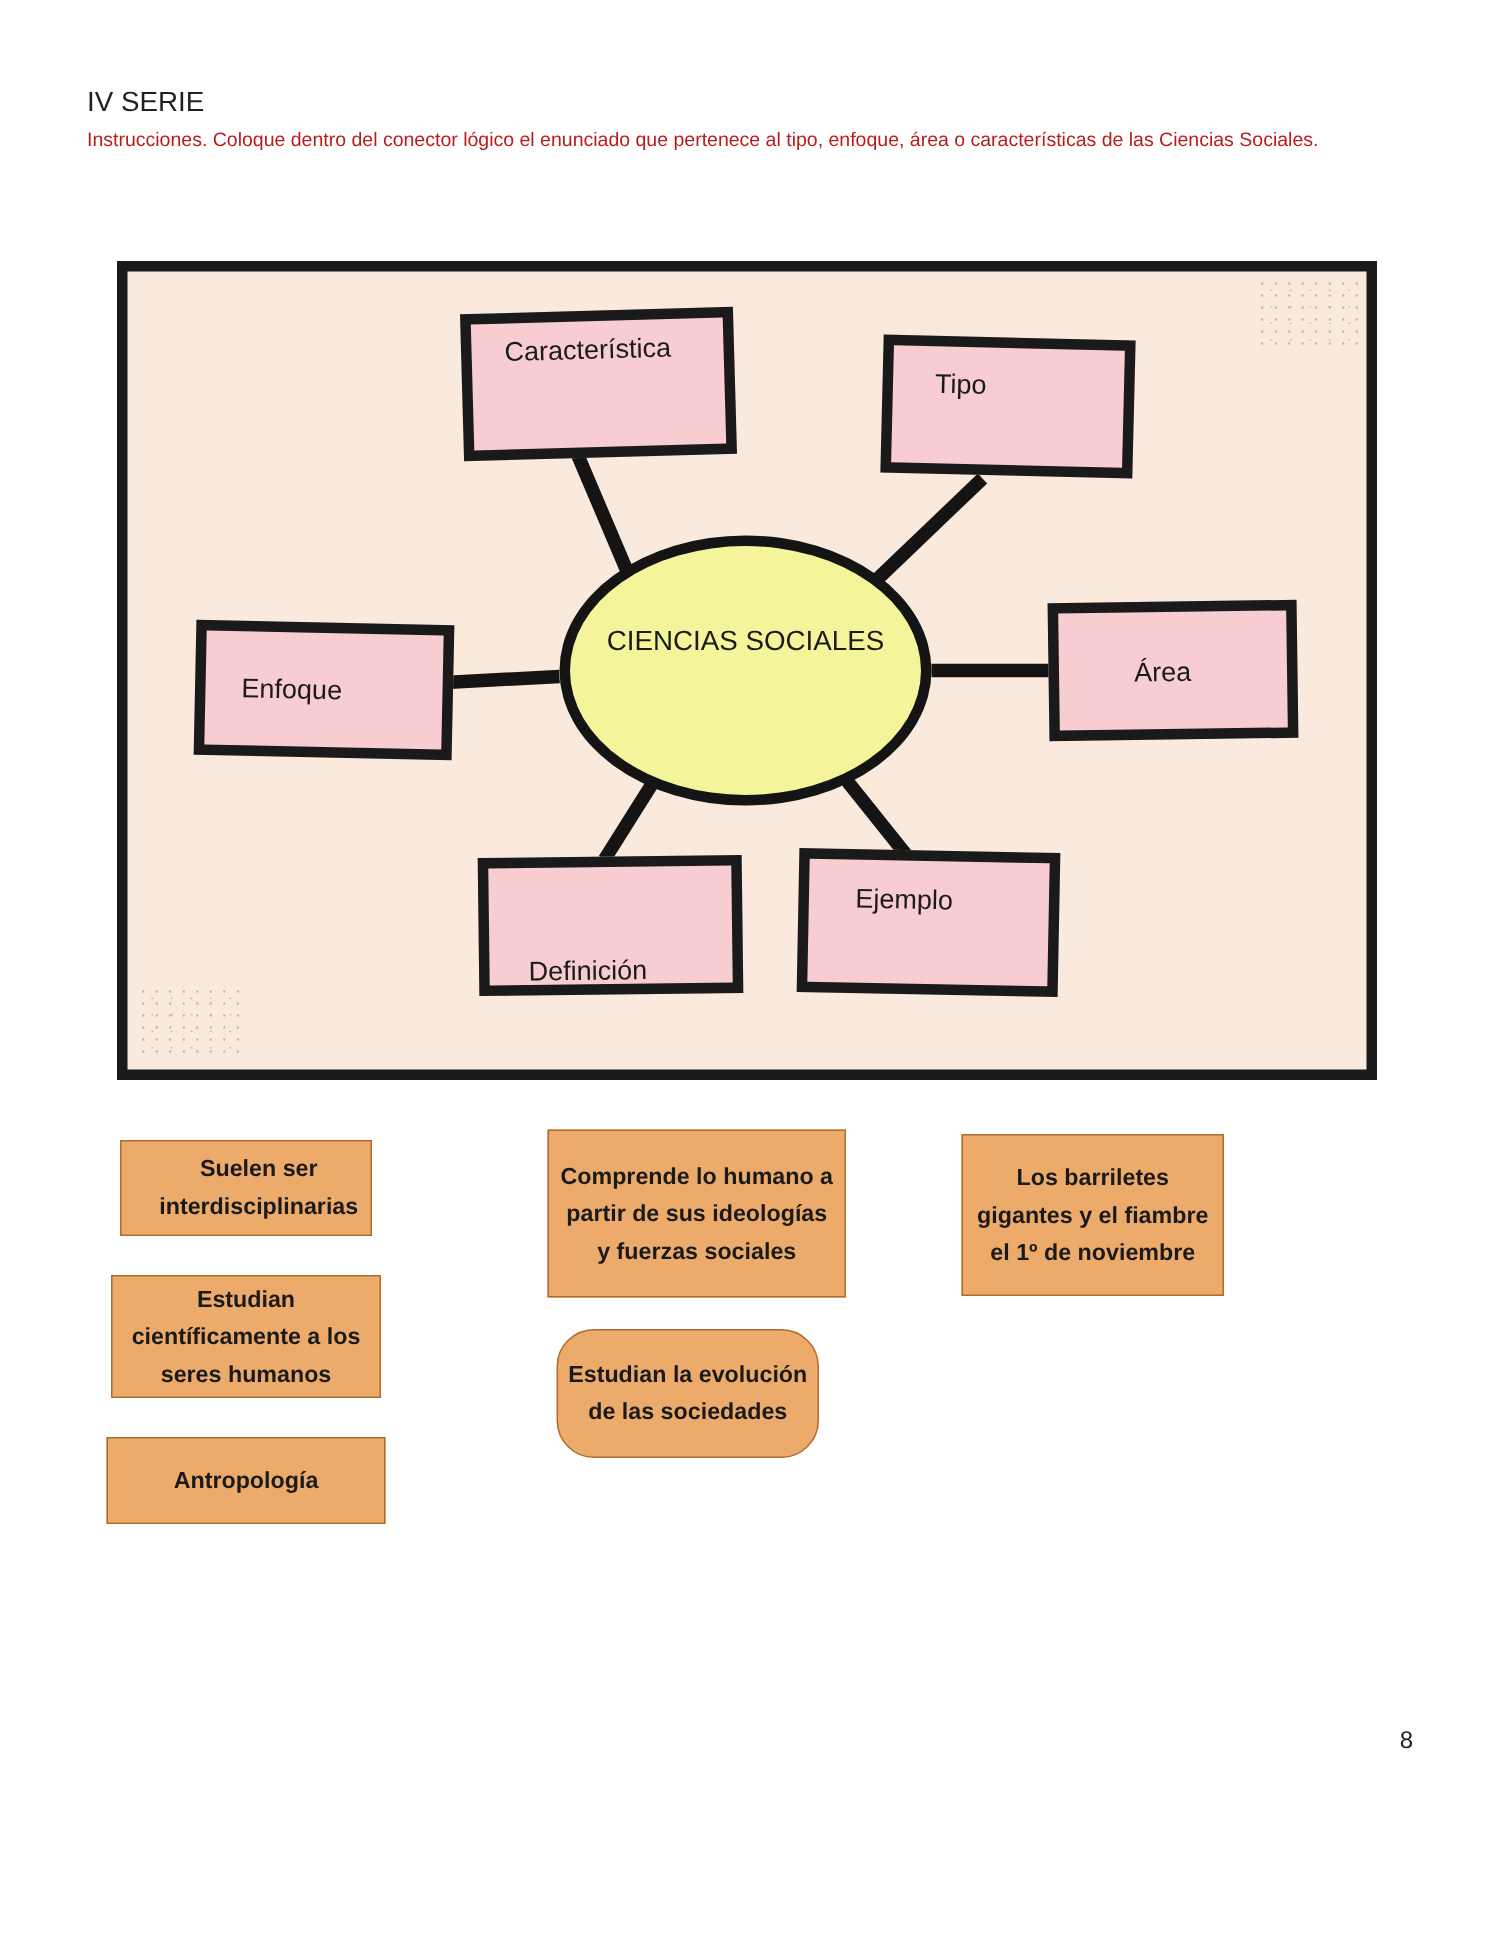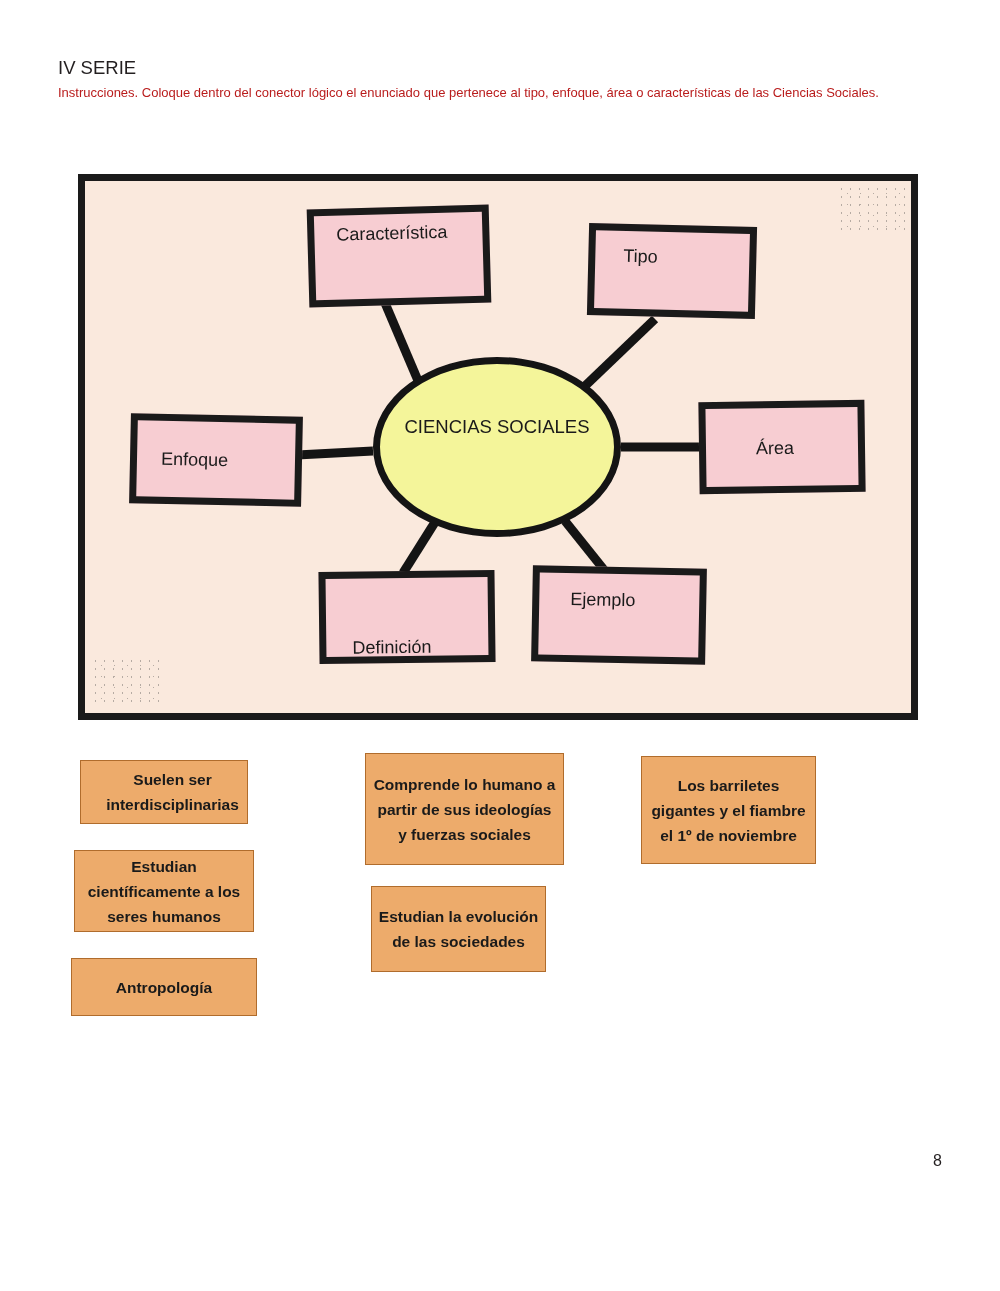--- a/index.html
+++ b/index.html
@@ -149,21 +149,21 @@
     display: flex;
     align-items: center;
     justify-content: center;
     padding: 2px 6px;
   }
 
   #chip-0 { left: 80px;  top: 760px; width: 168px; height: 64px; padding-left: 23px; }
   #chip-1 { left: 74px;  top: 850px; width: 180px; height: 82px; }
   #chip-2 { left: 71px;  top: 958px; width: 186px; height: 58px; }
   #chip-3 { left: 365px; top: 753px; width: 199px; height: 112px; }
-  #chip-4 { left: 371px; top: 886px; width: 175px; height: 86px; }
+  #chip-4 { left: 371px; top: 886px; width: 175px; height: 86px; border-radius: 25px; }
   #chip-5 { left: 597px; top: 756px; width: 175px; height: 108px; margin-left: 44px; }
 
   
   .page-number {
     position: absolute;
     right: 58px;
     top: 1152px;
     font-size: 16px;
     color: #231f20;
   }

